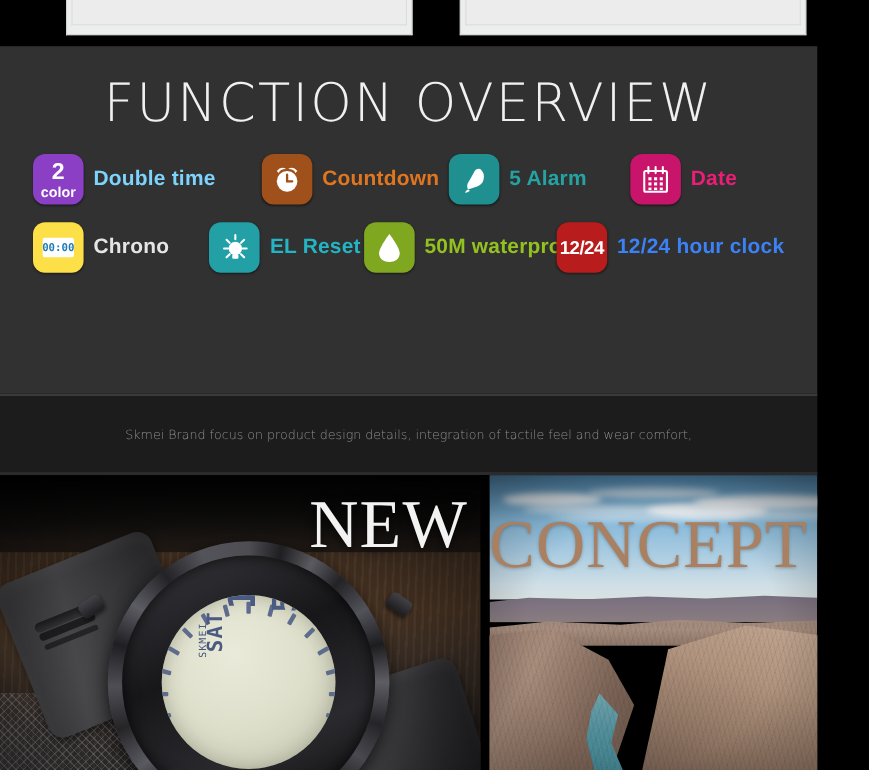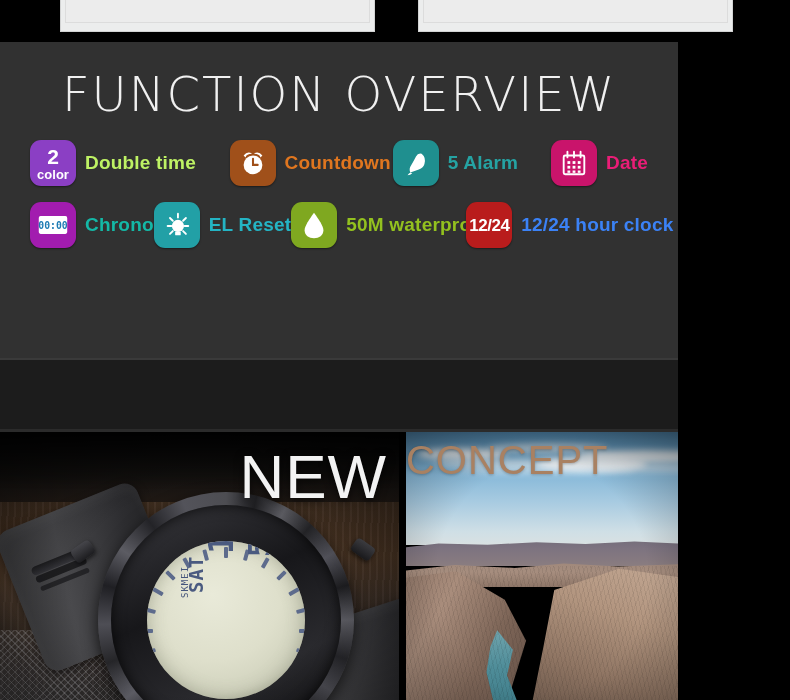--- a/index.html
+++ b/index.html
@@ -9,21 +9,21 @@
   }
   body {
     width: 790px;
     height: 700px;
     overflow: hidden;
     font-family: "Liberation Sans", sans-serif;
     -webkit-font-smoothing: antialiased;
   }
   .page {
     position: relative;
-    width: 678px;
+    width: 743px;
     height: 700px;
     background: #000;
   }
 
   
   .top-strip {
     position: relative;
     height: 42px;
     background: #000;
   }
@@ -409,37 +409,37 @@
     position: absolute; inset: 0;
     background:
       linear-gradient(to bottom, rgba(0,0,0,0.35) 0%, rgba(0,0,0,0) 16%),
       radial-gradient(ellipse at 50% 55%, rgba(0,0,0,0) 55%, rgba(0,0,0,0.28) 100%);
     pointer-events: none;
   }
 
   
   .word {
     position: absolute;
-    font-family: Liberation Sans, sans-serif;
+    font-family: Liberation Serif, serif;
     font-weight: 300;
     letter-spacing: 1px;
     line-height: 1;
     white-space: nowrap;
   }
   .word-new {
     top: 14px;
     right: 12px;
     font-size: 62px;
     color: #f3f3f3;
     text-shadow: 0 2px 10px rgba(0,0,0,0.8);
   }
   .word-concept {
-    top: 8px;
+    top: 32px;
     left: 0px;
-    font-size: 40px;
+    font-size: 62px;
     color: #a98162;
     mix-blend-mode: normal;
     text-shadow: 0 1px 3px rgba(0,0,0,0.25);
   }
 </style>
 </head>
 <body>
 
 <div class="page">
 
@@ -455,21 +455,21 @@
 
     <div class="feature-row row1">
 
       <div class="feature" style="width:208px">
         <div class="badge" style="background:#8b3fc4">
           <span class="badge-text">
             <span class="big">2</span>
             <span class="small">color</span>
           </span>
         </div>
-        <span class="feature-label" style="color:#bef264">Double time</span>
+        <span class="feature-label" style="color:#7dd3fc">Double time</span>
       </div>
 
       <div class="feature" style="width:170px">
         <div class="badge" style="background:#a0501a">
           <svg width="30" height="30" viewBox="0 0 32 32">
             <circle cx="16" cy="18" r="10" fill="#fff"></circle>
             <path d="M6 8 q4 -5 9 -2 q-6 0 -7 4 z" fill="#fff"></path>
             <path d="M26 8 q-4 -5 -9 -2 q6 0 7 4 z" fill="#fff"></path>
             <path d="M16 11.5 v6.5 h5" stroke="#a0501a" stroke-width="2.2" fill="none" stroke-linecap="round"></path>
           </svg>
@@ -505,29 +505,29 @@
             </g>
           </svg>
         </div>
         <span class="feature-label" style="color:#ea1d77">Date</span>
       </div>
     </div>
 
     <div class="feature-row row2">
 
       <div class="feature" style="width:194px">
-        <div class="badge" style="background:#a21caf">
+        <div class="badge" style="background:#fde047">
           <svg width="32" height="26" viewBox="0 0 36 26">
             <rect x="2" y="3" width="32" height="20" rx="2" fill="#fff"></rect>
             <g fill="#1f7cb4" font-family="DejaVu Sans Mono, monospace" font-size="11" font-weight="bold">
               <text x="18" y="17" text-anchor="middle">00:00</text>
             </g>
           </svg>
         </div>
-        <span class="feature-label" style="color:#14b8a6">Chrono</span>
+        <span class="feature-label" style="color:#e5e5e5">Chrono</span>
       </div>
 
       <div class="feature" style="width:170px">
         <div class="badge" style="background:#22a0a6">
           <svg width="30" height="30" viewBox="0 0 32 32">
             <circle cx="17" cy="17" r="6.5" fill="#fff"></circle>
             <rect x="14" y="23" width="6" height="4" rx="1" fill="#fff"></rect>
             <g stroke="#fff" stroke-width="2" stroke-linecap="round">
               <path d="M17 4 v4"></path>
                 <path d="M6 17 h4"></path>
@@ -554,20 +554,21 @@
       <div class="feature">
         <div class="badge" style="background:#b91c1c">
           <span class="badge-text split">12/24</span>
         </div>
         <span class="feature-label" style="color:#3b82f6">12/24 hour clock</span>
       </div>
     </div>
   </div>
 
   <div class="desc">
+    <div class="desc-line">Skmei Brand focus on product design details, integration of tactile feel and wear comfort,</div>
   </div>
 
   <div class="photos">
 
     <div class="photo left">
       <div class="scene-left">
         <div class="desk-grain"></div>
         <div class="desk-shine"></div>
         <div class="mesh"></div>
       </div>

